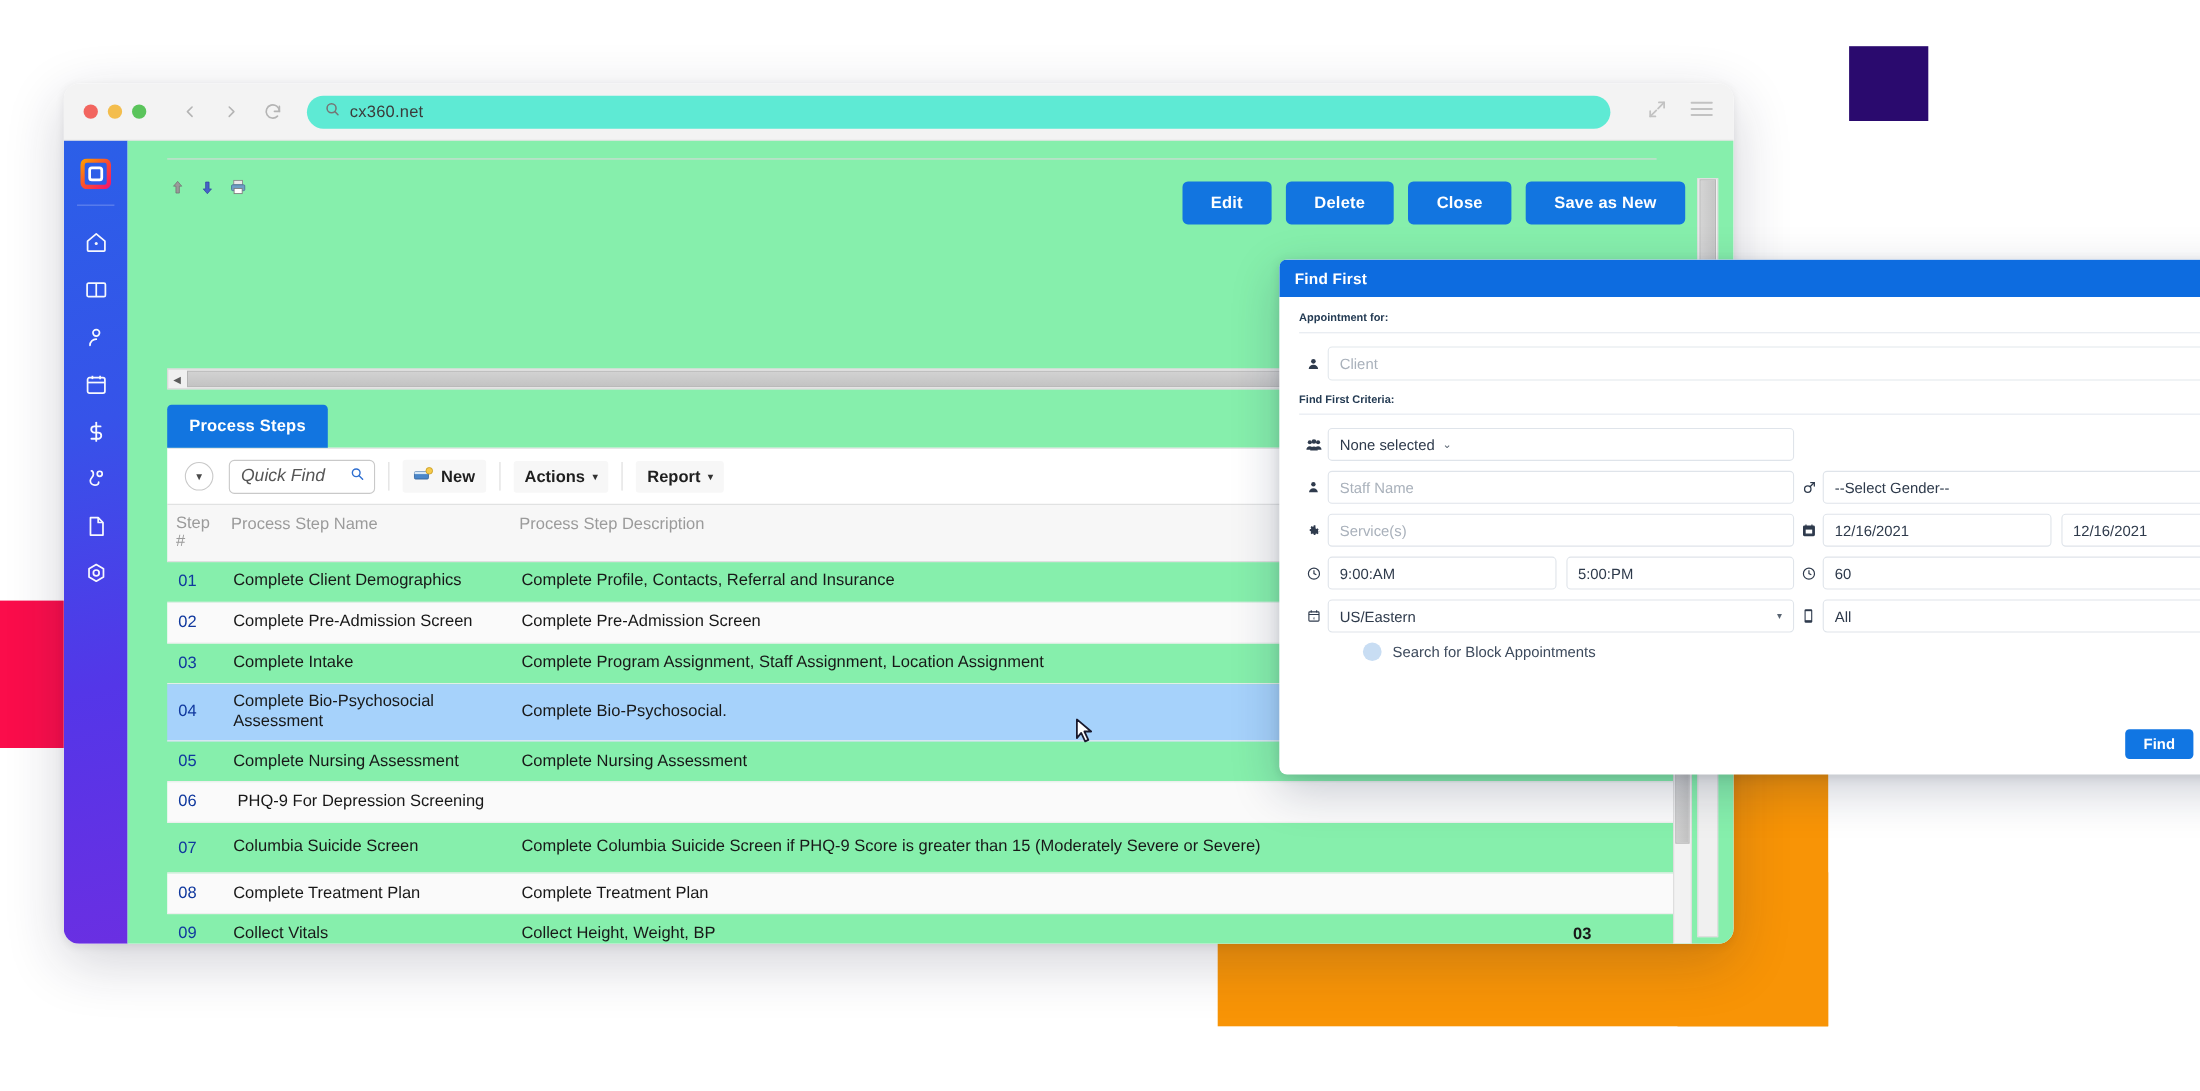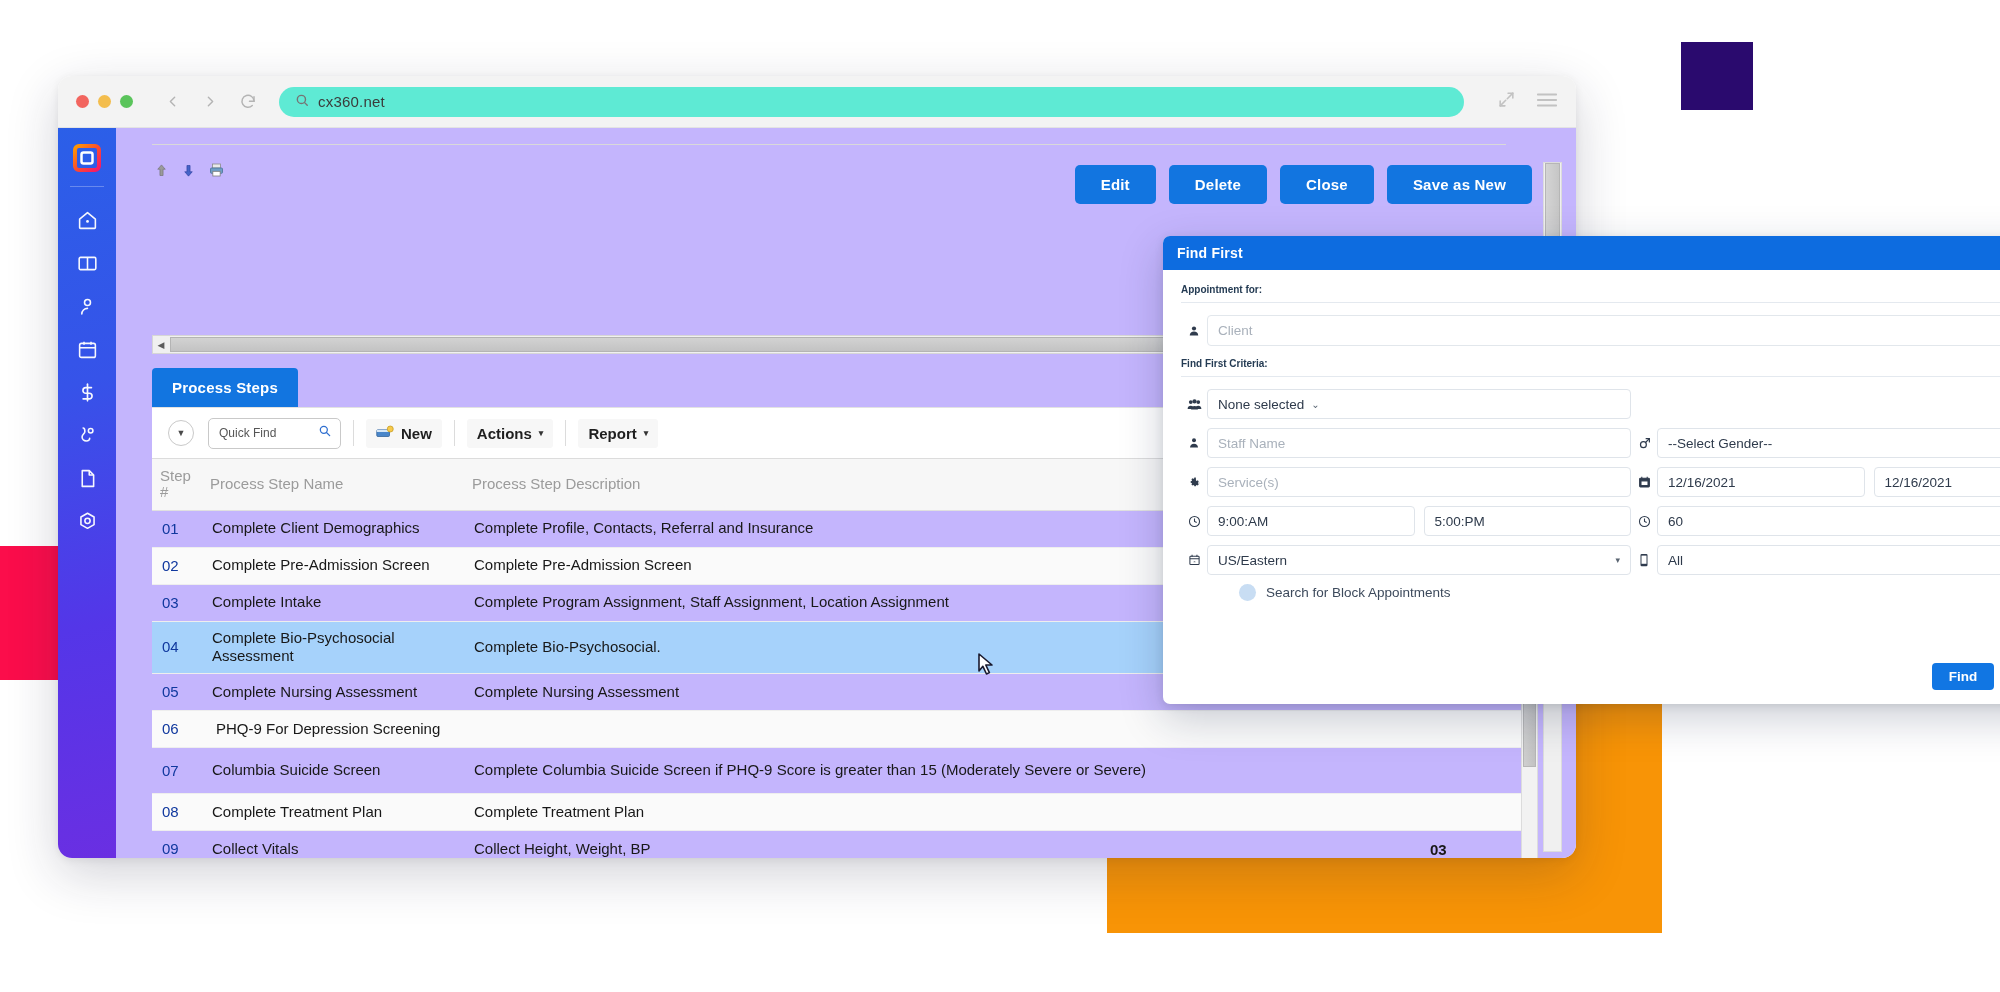--- a/index.html
+++ b/index.html
@@ -51,21 +51,21 @@
   #app-sidebar {
     width: 58px; flex: 0 0 58px;
     background: linear-gradient(168deg, #2b5fe8 0%, #3653e9 35%, #5436e8 68%, #6a2fe2 100%);
     padding-top: 16px; display:flex; flex-direction:column; align-items:center;
   }
   #sidebar-logo { width: 28px; height: 28px; margin-bottom: 14px; }
   .sb-sep { width: 34px; height: 1px; background: rgba(255,255,255,.28); margin-bottom: 12px; }
   .sb-item { width: 44px; height: 43px; display:flex; align-items:center; justify-content:center; color:#ffffff; }
   .sb-item svg { display:block; opacity:.96; }
 
-  #app-main { position: relative; flex: 1; background: #c4b5fd; overflow: hidden; }
+  #app-main { position: relative; flex: 1; background: #86efac; overflow: hidden; }
 
   
   #top-strip { position: relative; height: 84px; padding: 0 20px 0 36px; }
   #top-rule { position:absolute; left: 36px; right: 70px; top: 16px; height:1px; background:#d9d9d9; }
   #icon-row { position:absolute; left: 38px; top: 34px; display:flex; gap: 12px; align-items:center; }
   #action-buttons {
     position:absolute; right: 44px; top: 37px; display:flex; gap: 13px;
   }
   .btn-primary {
     background:#1275e0; color:#fff; border:none; border-radius:5px;
@@ -102,29 +102,29 @@
   #toolbar {
     height: 52px; border-top:1px solid #e2e2e2; border-bottom:1px solid #dcdcdc;
     background:#fff; display:flex; align-items:center; padding-left: 16px; gap: 0px;
   }
   #tb-caret { width:26px; height:26px; border-radius:50%; border:1px solid #c9c9c9;
        display:flex; align-items:center; justify-content:center; color:#4a4a4a; font-size:9px; margin-right: 14px; }
   #quickfind {
     width: 133px; height: 31px; border:1px solid #c9c9c9; border-radius:5px;
     display:flex; align-items:center; padding: 0 8px 0 10px; background:#fff;
   }
-  #quickfind .qf-text { flex:1; font-size:12px; color:#555; }
+  #quickfind .qf-text { flex:1; font-style:italic; font-size:16px; color:#555; }
   .tb-divider { width:1px; height:26px; background:#dcdcdc; margin: 0 12px; }
   .tb-btn { display:flex; align-items:center; gap:7px; font-size:15px; color:#1f1f1f;
             font-weight:bold; padding: 6px 10px; background:#f7f7f7; border-radius:3px; }
   .caret-sm { font-size: 9px; color:#333; }
 
   
   #table { width:100%; }
-  #thead { display:flex; background:#f7f7f7; border-bottom:1px solid #e0e0e0;align-items:center; }
+  #thead { display:flex; background:#f7f7f7; border-bottom:1px solid #e0e0e0; }
   #thead .th { font-size:15px; color:#9b9b9b; padding: 9px 0 10px 0; }
   .col-step { width: 48px; flex: 0 0 48px; padding-left: 8px !important; line-height: 1.05; }
   .col-name { width: 258px; flex: 0 0 258px; padding-left:10px !important; }
   .col-desc { flex: 1; padding-left: 14px !important; }
   .col-num  { width: 120px; flex: 0 0 120px; padding-left: 14px !important; }
 
   .trow { display:flex; align-items:center; border-bottom:1px solid #eeeeee; min-height: 37px; }
   .trow.alt { background:#fafafa; }
   .trow.selected { background:#a6d2fb; }
   .trow .cell { font-size: 15px; color:#181818; padding: 7px 0; }

